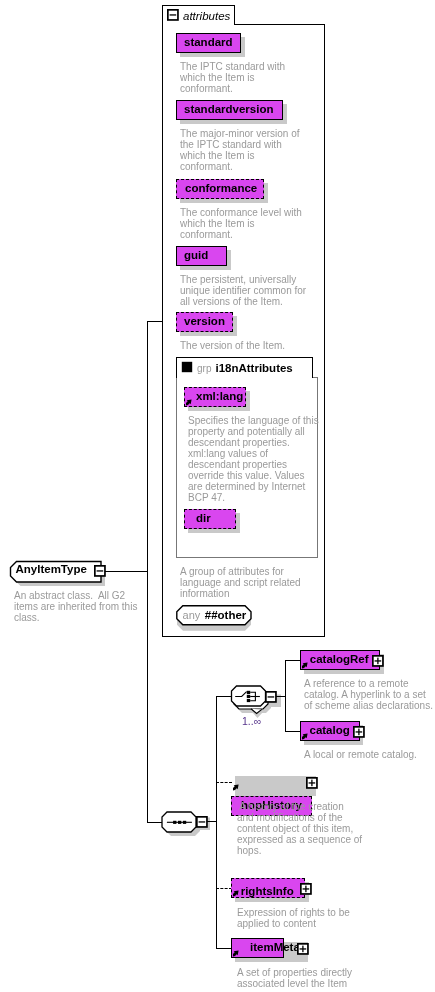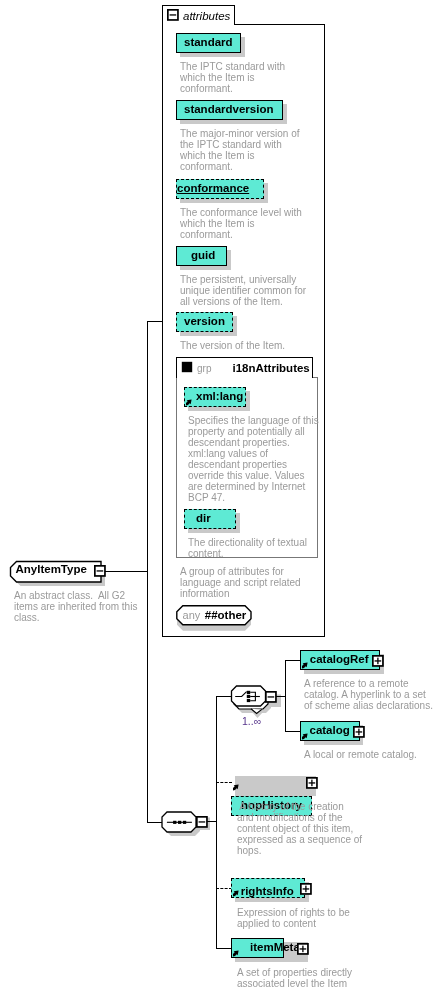--- a/index.html
+++ b/index.html
@@ -10,21 +10,21 @@
 
   .abs{position:absolute;}
 
   
   .frame{position:absolute;box-sizing:border-box;}
   .frame .body{position:absolute;box-sizing:border-box;border:1px solid #000;}
   .frame .tab{position:absolute;box-sizing:border-box;border:1px solid #000;
               border-bottom:none;background:#fff;display:flex;align-items:center;}
 
   
-  .box{position:absolute;box-sizing:border-box;background:#5eead4;border:1.5px solid #000;
+  .box{position:absolute;box-sizing:border-box;background:#d946ef;border:1.5px solid #000;
        display:flex;align-items:center;}
   .box.dashed{border-style:dashed;}
   .nm{font-weight:bold;font-size:11.5px;color:#000;white-space:nowrap;
            line-height:1;letter-spacing:0px;}
   .shadow{position:absolute;background:#c9c9c9;}
 
   
   .desc{position:absolute;color:#9a9a9a;font-size:10px;line-height:11px;white-space:pre;}
 
   
@@ -76,63 +76,62 @@
 </div>
 <div class="desc" style="left:180px;top:61px;width:120px;"><div>The IPTC standard with</div><div>which the Item is</div><div>conformant.</div></div>
 
 <div class="shadow" style="left:180px;top:104px;width:107px;height:20px;"></div>
 <div class="box" style="left:176px;top:100px;width:107px;height:20px;padding-left:7px;">
   <span class="nm">standardversion</span>
 </div>
 <div class="desc" style="left:180px;top:128px;width:122px;"><div>The major-minor version of</div><div>the IPTC standard with</div><div>which the Item is</div><div>conformant.</div></div>
 
 <div class="shadow" style="left:180px;top:183px;width:88px;height:20px;"></div>
-<div class="box dashed" style="left:176px;top:179px;width:88px;height:20px;text-decoration:underline;">
+<div class="box dashed" style="left:176px;top:179px;width:88px;height:20px;padding-left:8px;">
   <span class="nm">conformance</span>
 </div>
 <div class="desc" style="left:180px;top:207px;width:122px;"><div>The conformance level with</div><div>which the Item is</div><div>conformant.</div></div>
 
 <div class="shadow" style="left:180px;top:250px;width:51px;height:20px;"></div>
-<div class="box" style="left:176px;top:246px;width:51px;height:20px;padding-left:14px;">
+<div class="box" style="left:176px;top:246px;width:51px;height:20px;padding-left:7px;">
   <span class="nm">guid</span>
 </div>
 <div class="desc" style="left:180px;top:274px;width:124px;"><div>The persistent, universally</div><div>unique identifier common for</div><div>all versions of the Item.</div></div>
 
 <div class="shadow" style="left:180px;top:316px;width:57px;height:20px;"></div>
 <div class="box dashed" style="left:176px;top:312px;width:57px;height:20px;padding-left:7px;">
   <span class="nm">version</span>
 </div>
 <div class="desc" style="left:180px;top:340px;width:124px;"><div>The version of the Item.</div></div>
 
 <div class="frame">
   <div class="body" style="left:176px;top:377px;width:142px;height:181px;border-color:#777;"></div>
   <div class="tab" style="left:176px;top:357px;width:137px;height:21px;">
     <span class="grplbl sm" style="margin-left:20px;">grp</span>
-    <span class="grpname" style="margin-left:21px;">i18nAttributes</span>
+    <span class="grpname" style="margin-left:4px;">i18nAttributes</span>
   </div>
   <svg class="tgl" style="left:181px;top:361px;" viewBox="0 0 12 12">
     <rect class="bg" x="0.8" y="0.8" width="10.4" height="10.4"></rect>
     <line x1="2.6" y1="5.9" x2="9.4" y2="5.9"></line>
   </svg>
 </div>
 
 <div class="shadow" style="left:188px;top:391px;width:62px;height:20px;"></div>
 <div class="box dashed" style="left:184px;top:387px;width:62px;height:20px;padding-left:11px;text-align:center;">
   <span class="nm">xml:lang</span>
 </div>
 <svg class="abs" style="left:186.0px;top:399.0px;" width="7" height="7" viewBox="0 0 7 7">
   <path d="M0 6.4 L0 4.0 L1.7 2.3 L0.7 1.3 L5.6 0.4 L4.7 5.3 L3.7 4.3 L2.0 6.0 L0 6.4 Z" fill="#000"></path>
 </svg>
 <div class="desc" style="left:188px;top:415px;width:124px;"><div>Specifies the language of this</div><div>property and potentially all</div><div>descendant properties.</div><div>xml:lang values of</div><div>descendant properties</div><div>override this value. Values</div><div>are determined by Internet</div><div>BCP 47.</div></div>
 
 <div class="shadow" style="left:188px;top:513px;width:52px;height:20px;"></div>
 <div class="box dashed" style="left:184px;top:509px;width:52px;height:20px;padding-left:11px;">
   <span class="nm">dir</span>
 </div>
-<div class="desc" style="left:188px;top:537px;width:124px;"><div>The directionality of textual</div><div>content.</div></div>
 
 <div class="desc" style="left:180px;top:566px;width:126px;"><div>A group of attributes for</div><div>language and script related</div><div>information</div></div>
 
 <svg class="abs" style="left:173px;top:602px;" width="90" height="32" viewBox="0 0 90 32">
   <polygon points="10,9.8 72,9.8 78,15.8 78,22.7 72,28.7 10,28.7 4,22.7 4,15.8" fill="#c9c9c9" stroke="none"></polygon>
   <polygon points="9.8,3.8 72,3.8 78,9.8 78,16.7 72,22.7 9.8,22.7 3.8,16.7 3.8,9.8" fill="#fff" stroke="#000" stroke-width="1.4"></polygon>
 </svg>
 <div class="abs" style="left:182.6px;top:608px;line-height:12px;">
   <span class="grplbl">any</span>
   <span class="nm" style="margin-left:0px;">##other</span>

